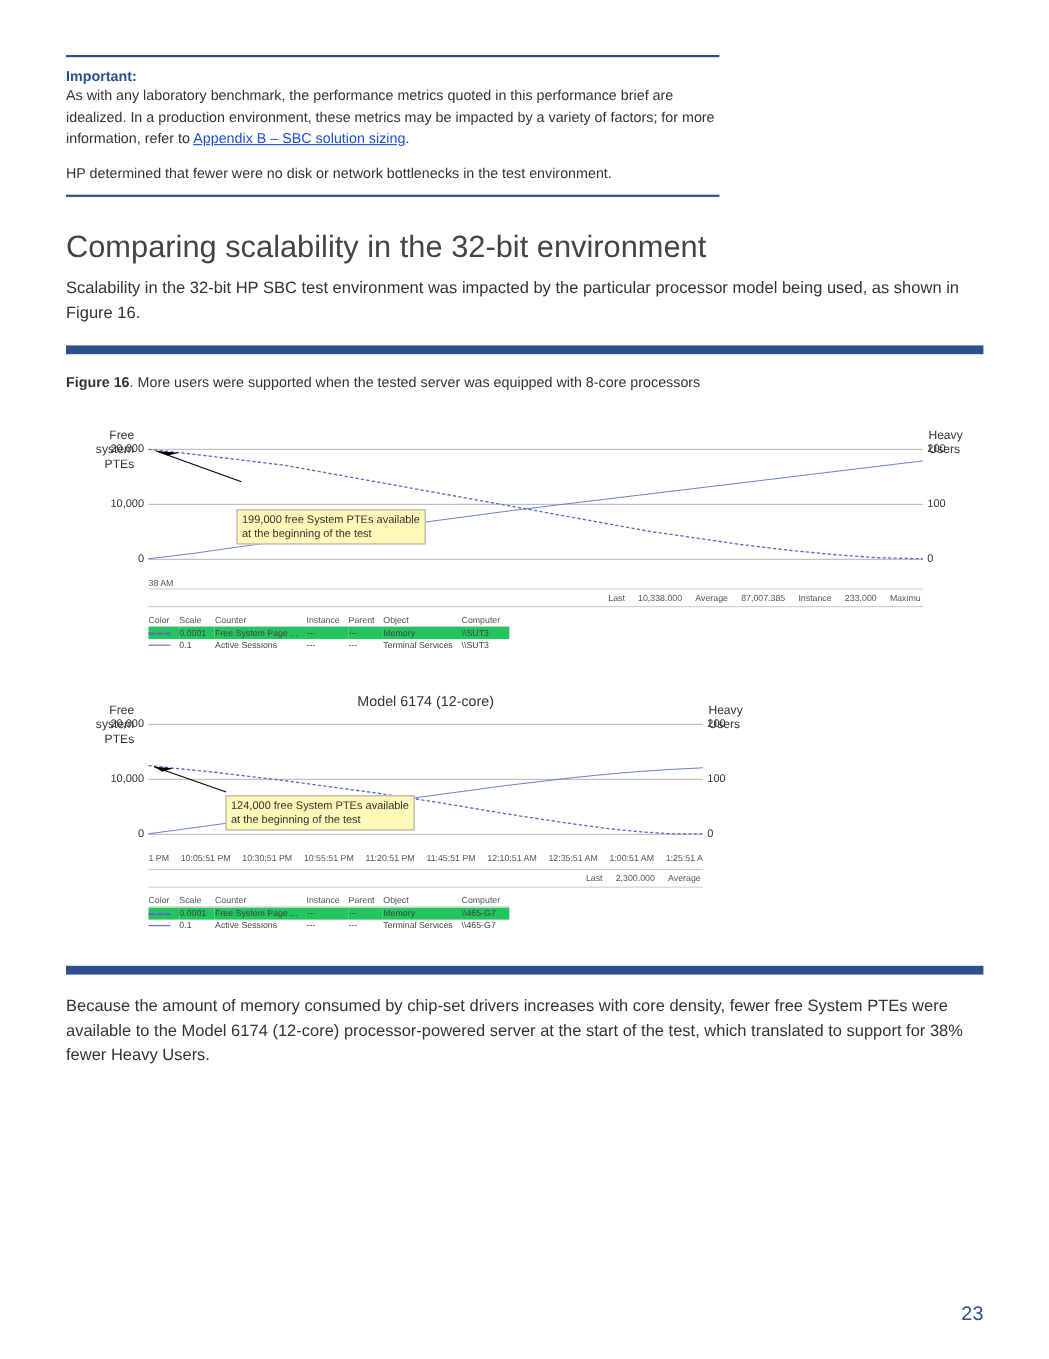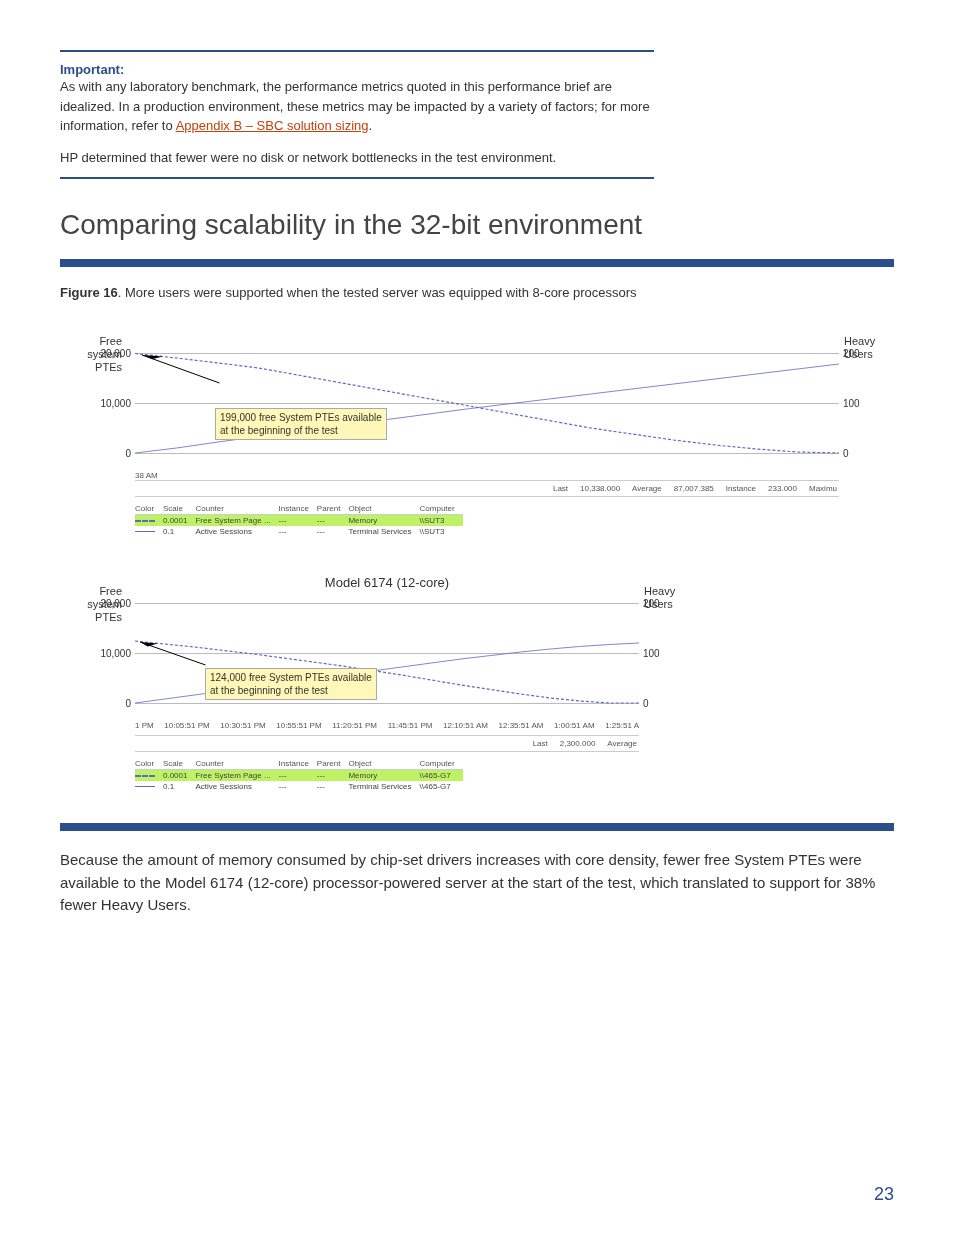--- a/index.html
+++ b/index.html
@@ -24,21 +24,21 @@
   .important-label {
     color: #2A4F8C;
     font-weight: bold;
     font-size: 13px;
   }
   .important-body {
     font-size: 13px;
     line-height: 1.5;
   }
   a.link {
-    color: #c2410c;
+    color: #1d4ed8;
     text-decoration: underline;
   }
   h2.section-title {
     font-family: "Segoe UI Light", "Segoe UI", Arial, sans-serif;
     font-weight: 300;
     font-size: 28px;
     color: #444;
     margin: 30px 0 10px 0;
   }
   .body-text {
@@ -172,21 +172,21 @@
     width: 20px;
     border-top: 2px dashed #5c6bc0;
     vertical-align: middle;
   }
   .swatch-solid {
     display: inline-block;
     width: 20px;
     border-top: 1px solid #5c6bc0;
     vertical-align: middle;
   }
-  .sel-row td { background: #bef264; }
+  .sel-row td { background: #22c55e; }
   .page-num {
     position: absolute;
     right: 60px;
     bottom: 25px;
     color: #2A4F8C;
     font-size: 18px;
     font-family: "Segoe UI Light","Segoe UI",Arial,sans-serif;
     font-weight: 300;
   }
 </style>
@@ -197,20 +197,21 @@
 
   <div class="important-box">
     <div class="important-label">Important:</div>
     <div class="important-body">
       <span>As with any laboratory benchmark, the performance metrics quoted in this performance brief are idealized. In a production environment, these metrics may be impacted by a variety of factors; for more information, refer to </span><a href="#" class="link">Appendix B – SBC solution sizing</a><span>.</span>
     </div>
     <div class="important-body" style="margin-top:12px;">HP determined that fewer were no disk or network bottlenecks in the test environment.</div>
   </div>
 
   <h2 class="section-title">Comparing scalability in the 32-bit environment</h2>
+  <div class="body-text">Scalability in the 32-bit HP SBC test environment was impacted by the particular processor model being used, as shown in Figure 16.</div>
 
   <div class="blue-bar"></div>
 
   <div class="fig-caption">
     <b>Figure 16</b><span>. More users were supported when the tested server was equipped with 8-core processors</span>
   </div>
 
   <div class="chart-area">
 
     <div class="chart">

